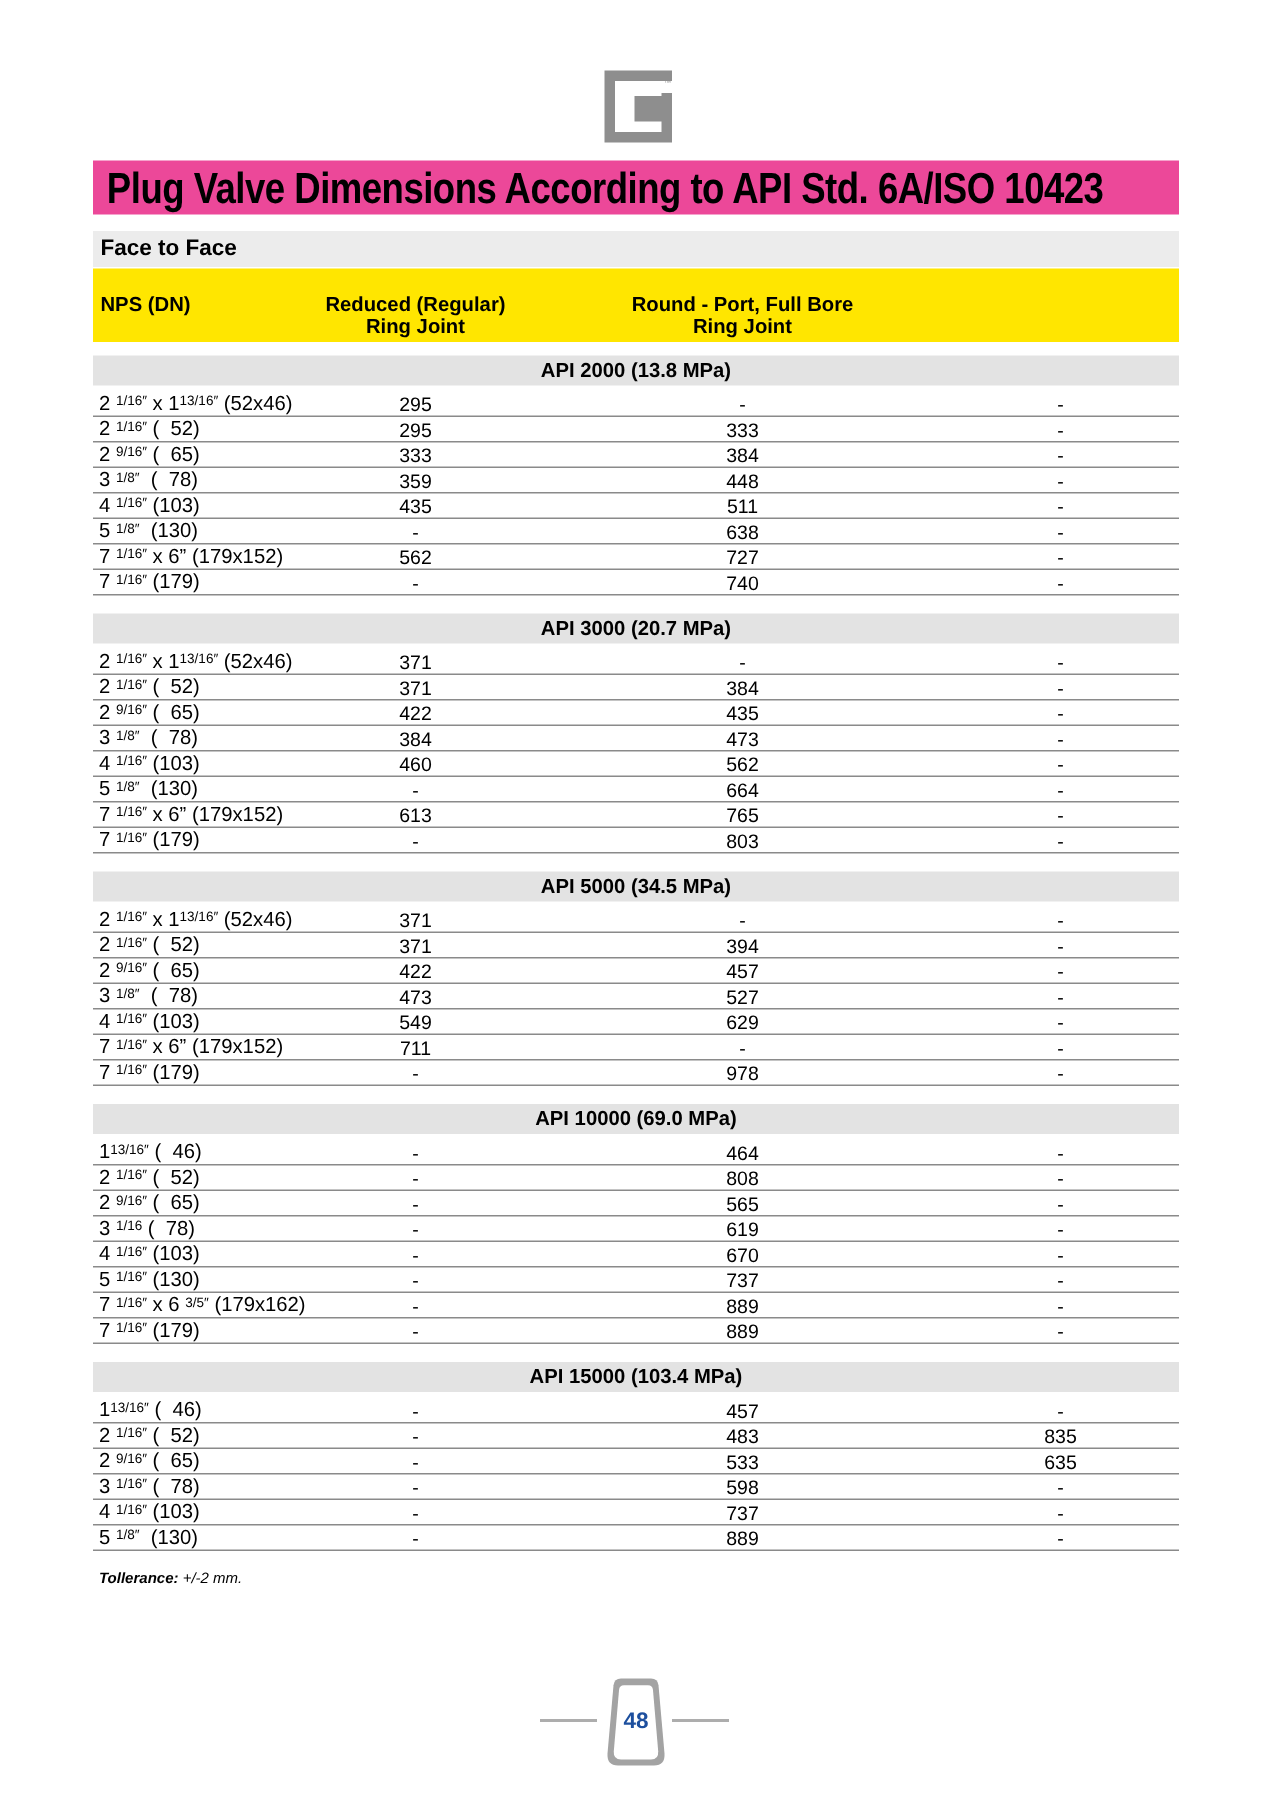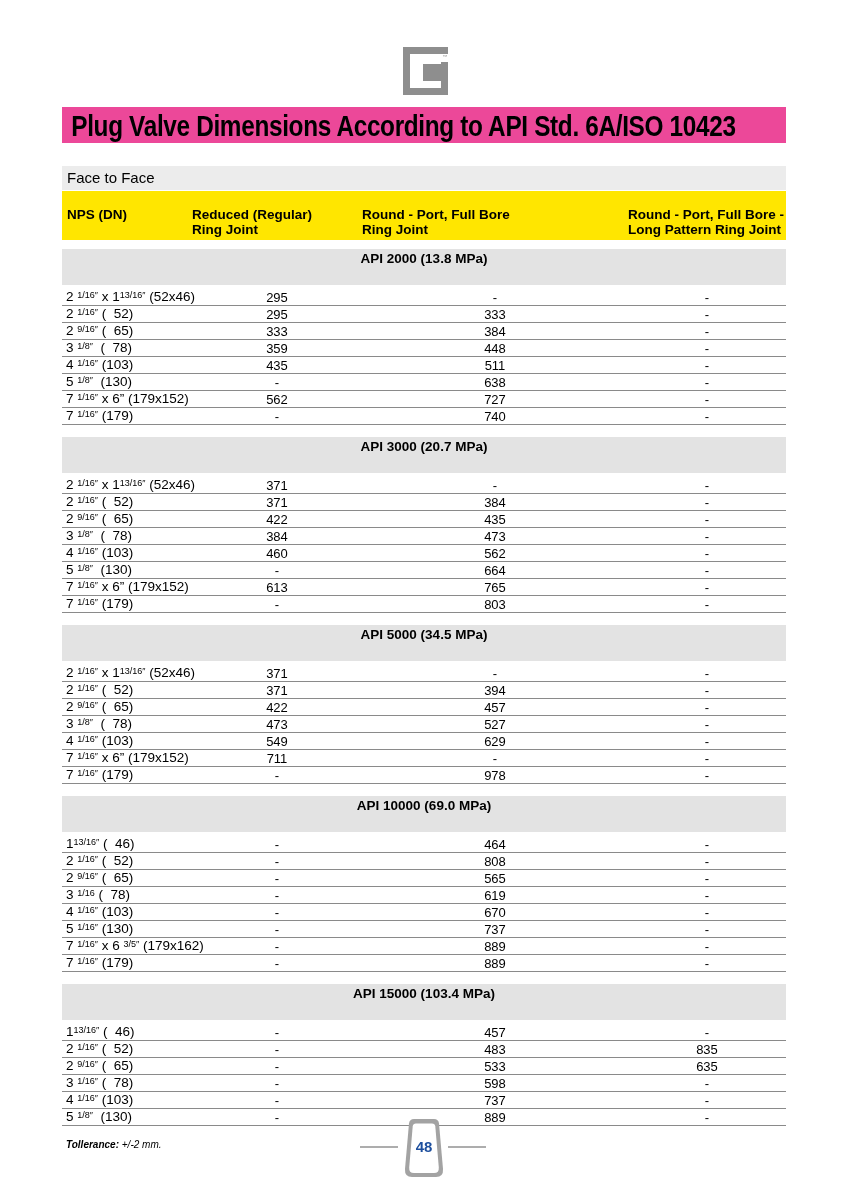--- a/index.html
+++ b/index.html
@@ -15,31 +15,31 @@
   .logo-tm { position:absolute; right:0px; top:6px; font-size:6px; line-height:6px; color:#8E8E8E; transform:scale(.8); }
 
   
   .content { position:absolute; left:62px; top:107px; width:724px; }
 
   .title-bar { height:36px; background:#ec4899; overflow:visible; }
   .title-text { display:inline-block; white-space:nowrap; font-weight:700; font-size:29px;
                 line-height:38px; padding-left:11px; letter-spacing:-0.4px;
                 transform:scaleX(.84); transform-origin:0 50%; }
 
-  .face-bar { margin-top:23px; height:24px; line-height:24px; background:#ECECEC;
-              font-weight:400; font-size:15px; padding-left:5px; }
+  .face-bar { margin-top:11px; height:24px; line-height:24px; background:#ECECEC;
+              font-weight:700; font-size:15px; padding-left:5px; }
 
   .grid { display:grid; grid-template-columns:130px 170px 266px 158px; }
 
   .col-header { background:#FFE600; margin-top:1px; min-height:32px; padding:16px 0 3px;
                 font-weight:700; font-size:13.5px; line-height:15px; }
-  .col-header .h { white-space:pre-line; }
+  .col-header .h { white-space:pre-line; text-align:center; }
   .col-header .h.first { text-align:left; padding-left:5px; }
 
-  .sec-header { height:36px; line-height:20px; background:#E3E3E3; text-align:center;
+  .sec-header { height:20px; line-height:20px; background:#E3E3E3; text-align:center;
                 font-weight:700; font-size:13.5px; margin-bottom:4px; }
   .section { margin-top:12px; }
   .section:first-child { margin-top:9px; }
 
   .row { height:17px; border-bottom:1px solid #8A8A8A; align-items:center; }
   .cell { font-size:13px; line-height:15px; overflow:visible; }
   .cell.nps { white-space:nowrap; padding-left:4px; font-size:13.5px; }
   .cell.val { text-align:center; }
   .frac { font-size:9px; position:relative; top:-3.5px; }
 
@@ -71,22 +71,20 @@
     </div>
 
     <div class="face-bar">Face to Face</div>
 
     <div class="col-header grid">
       <div class="h first">NPS (DN)</div>
       <div class="h">Reduced (Regular)
 Ring Joint</div>
       <div class="h">Round - Port, Full Bore
 Ring Joint</div>
-      <div class="h">Round - Port, Full Bore -
-Long Pattern Ring Joint</div>
     </div>
 
     <div id="sections">
         <div class="section">
           <div class="sec-header">API 2000 (13.8 MPa)</div>
           <div class="row grid">
             <div class="cell nps"><span>2 </span><span class="frac">1/16″</span><span> x 1</span><span class="frac">13/16″</span><span> (52x46)</span></div>
             <div class="cell val">295</div>
             <div class="cell val">-</div>
             <div class="cell val">-</div>

